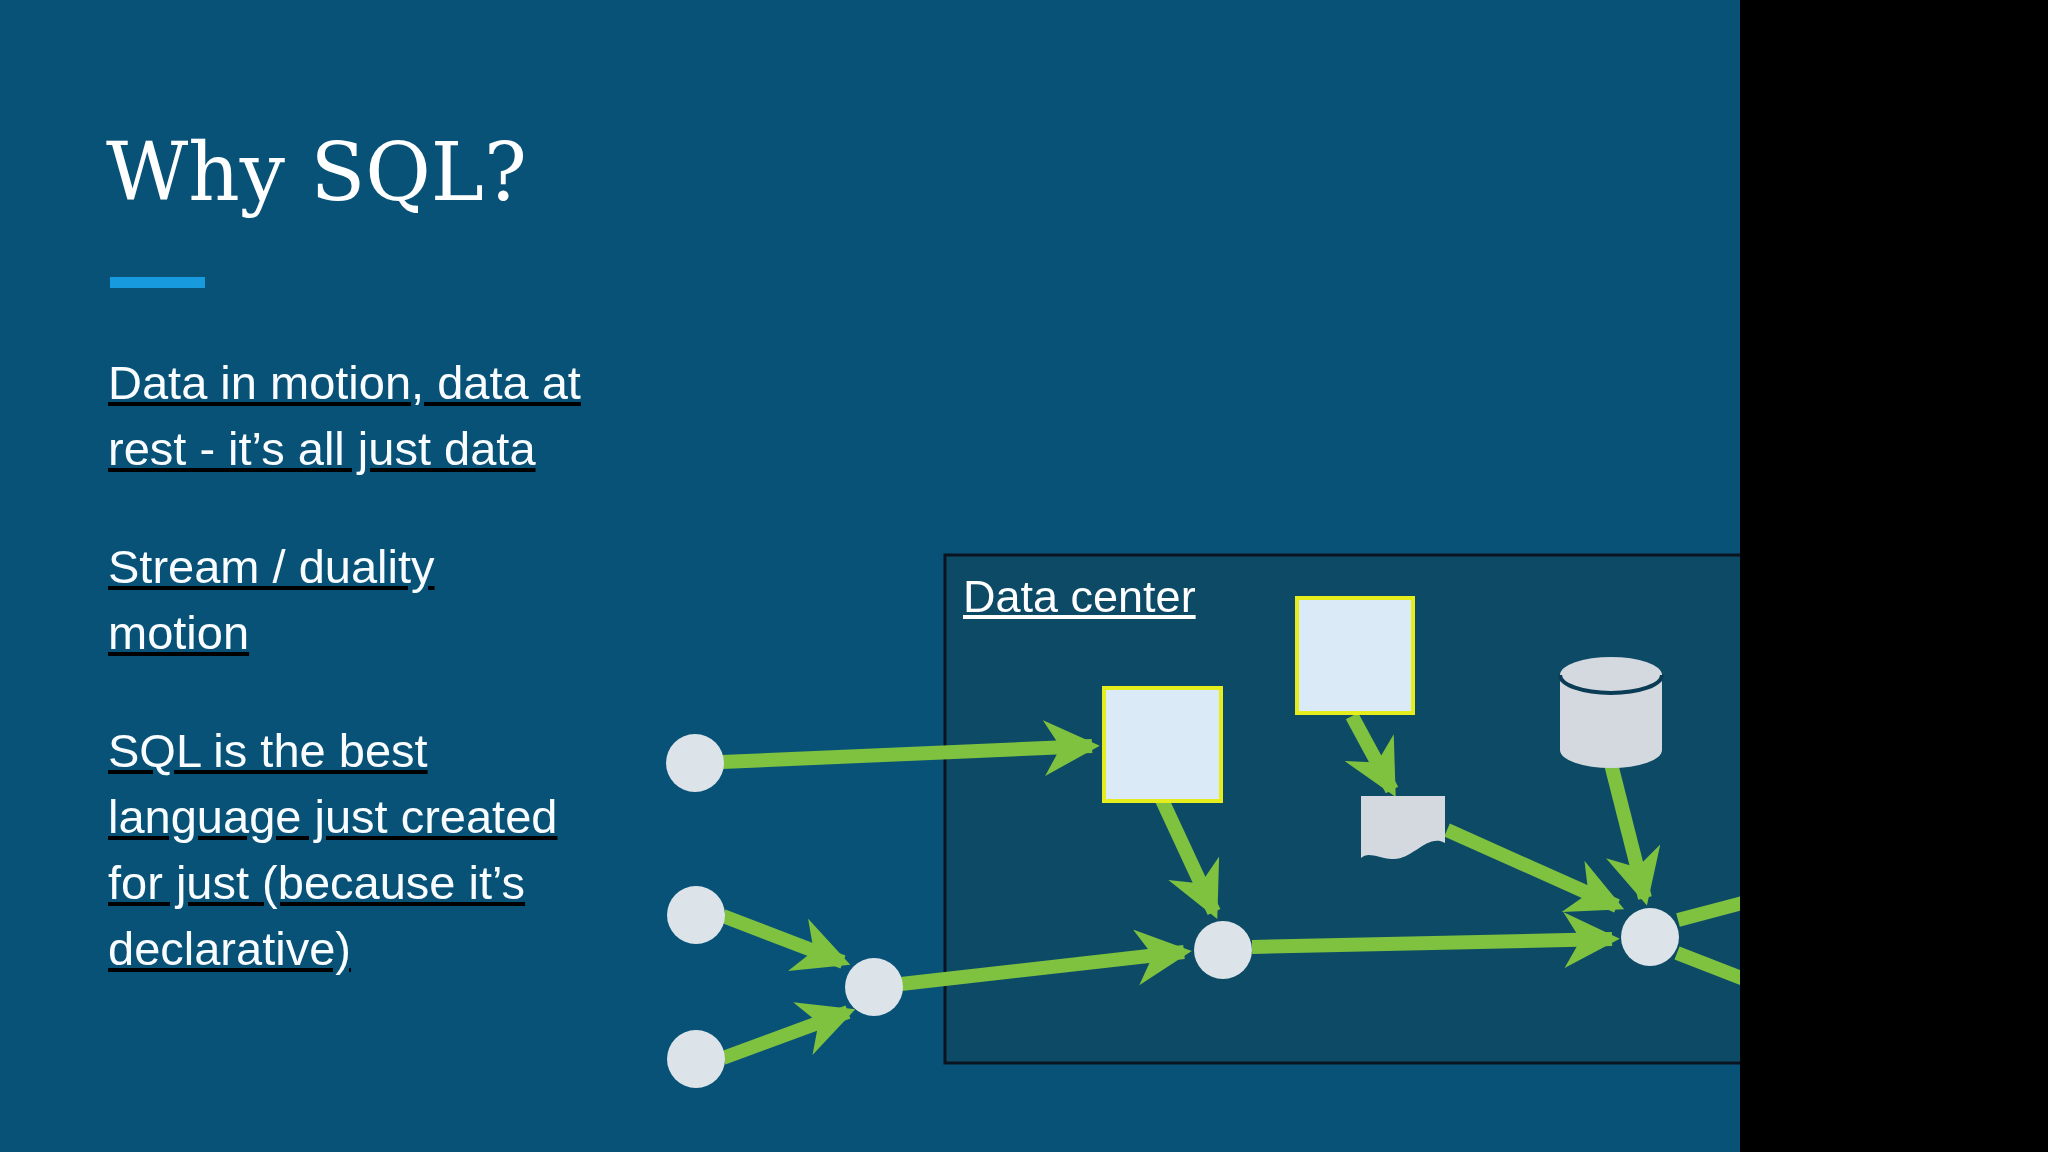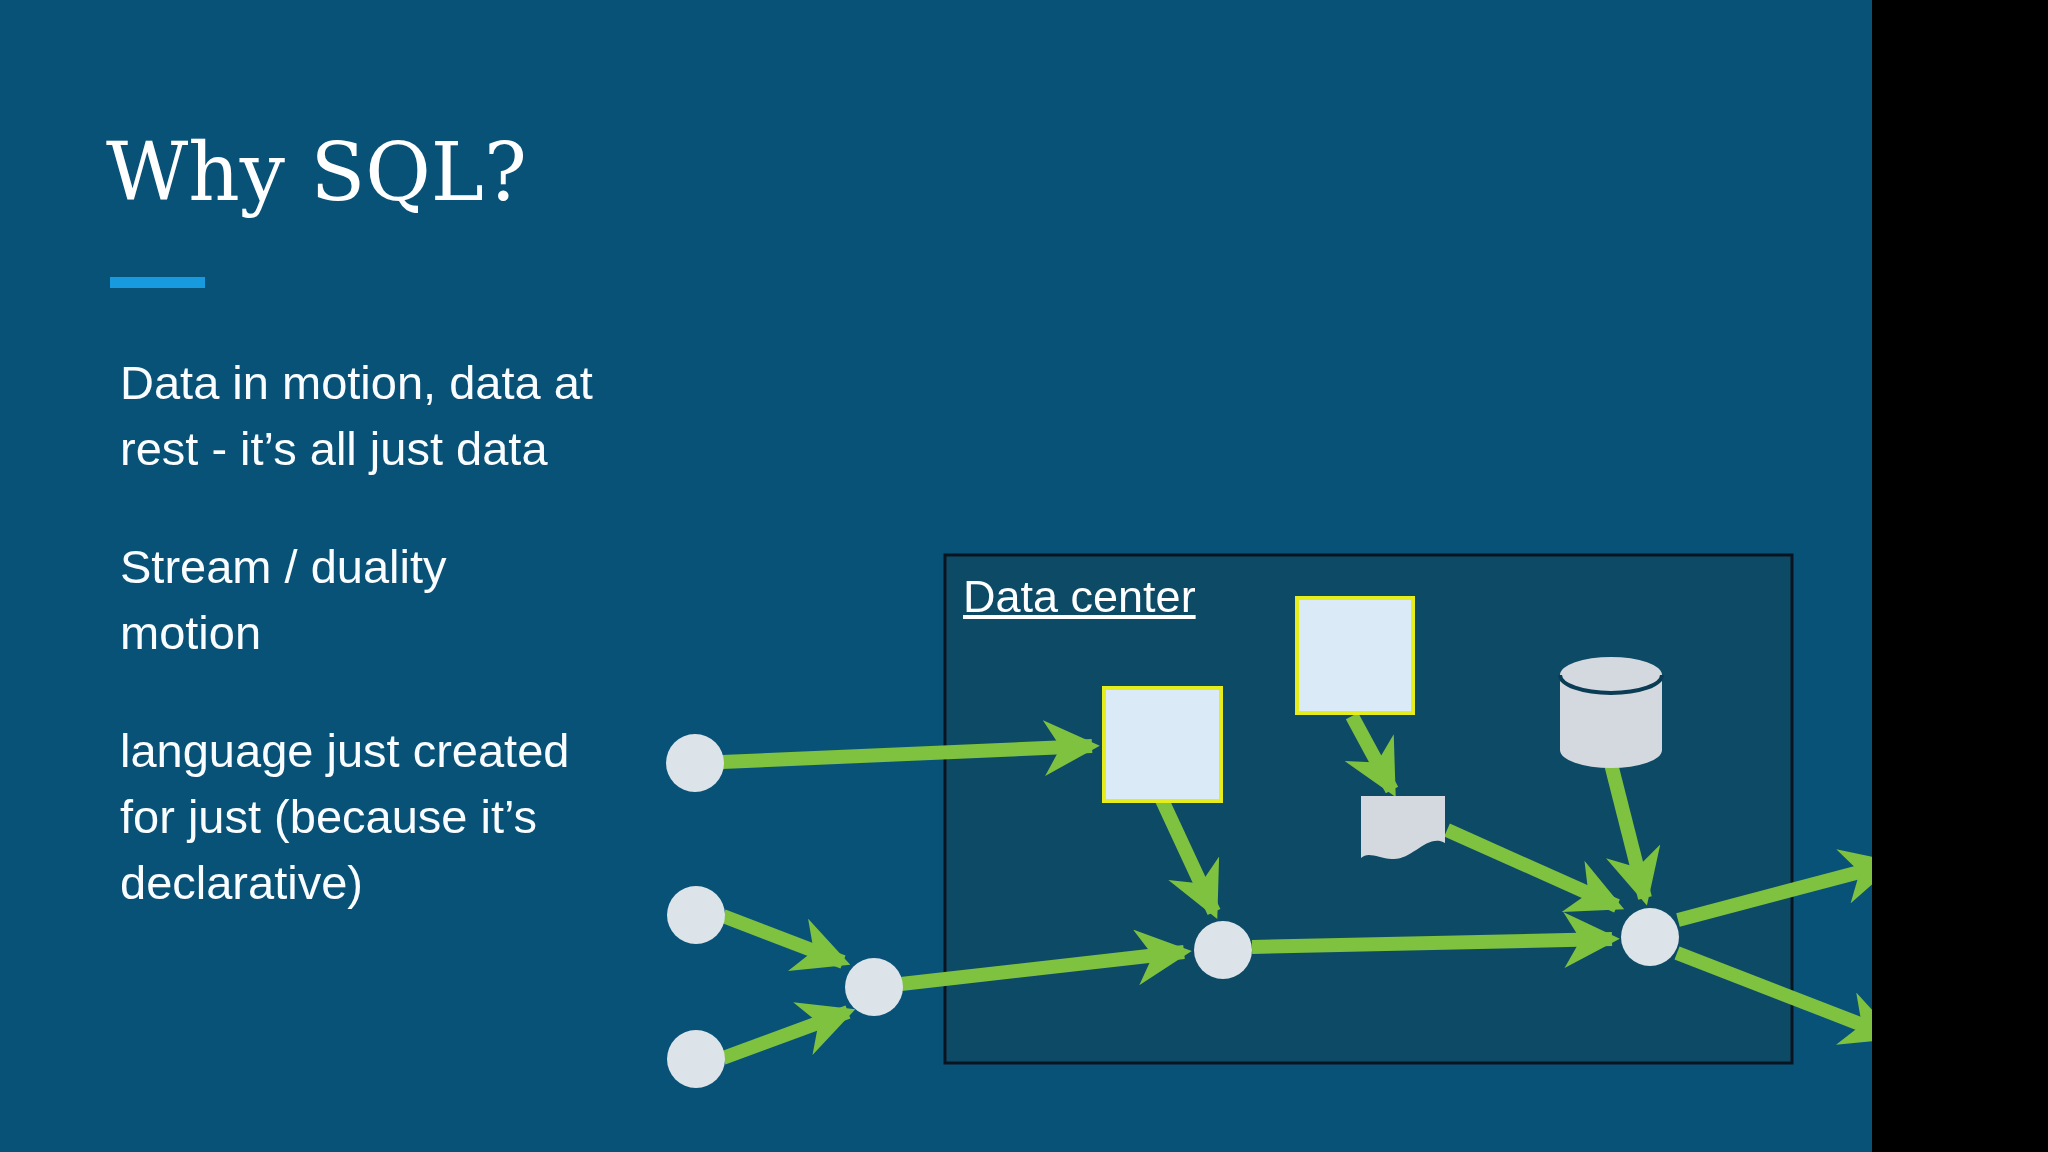--- a/index.html
+++ b/index.html
@@ -1,34 +1,34 @@
 <!DOCTYPE html>
 <html><head>
 <meta charset="utf-8">
 <style>
   html,body{margin:0;padding:0;background:#000;}
   .slide{
     position:relative;
-    width:1872px;height:1152px;
+    width:1740px;height:1152px;
     background:#085278;
     overflow:hidden;
     font-family:"Liberation Sans", sans-serif;
   }
   .title{
     position:absolute;left:106px;top:130px;
     font-family:"DejaVu Serif", serif;
     font-size:80px;line-height:86px;
     color:#ffffff;letter-spacing:0px;
   }
   .accent-bar{
     position:absolute;left:110px;top:277px;
     width:95px;height:11px;background:#179ade;
   }
   .bullets{
-    position:absolute;left:120px;top:350px;width:640px;
+    position:absolute;left:108px;top:350px;width:640px;text-decoration:underline;
   }
   .bullet{margin:0 0 52px 0;}
   .bullet-line{
     font-size:47px;line-height:66px;color:#fafdff;
     white-space:nowrap;
   }
   .diagram-svg{position:absolute;left:0;top:0;width:2048px;height:1152px;}
   .box-label{
     position:absolute;left:963px;top:572px;
     font-size:45px;line-height:50px;color:#ffffff;text-decoration:underline;
@@ -90,20 +90,21 @@
   <div class="bullets">
     <div class="bullet">
       <div class="bullet-line">Data in motion, data at</div>
       <div class="bullet-line">rest - it’s all just data</div>
     </div>
     <div class="bullet">
       <div class="bullet-line">Stream / duality</div>
       <div class="bullet-line">motion</div>
     </div>
     <div class="bullet">
+      <div class="bullet-line">SQL is the best</div>
       <div class="bullet-line">language just created</div>
       <div class="bullet-line">for just (because it’s</div>
       <div class="bullet-line">declarative)</div>
     </div>
   </div>
 
   <div class="box-label">Data center</div>
 
 </div>
 

